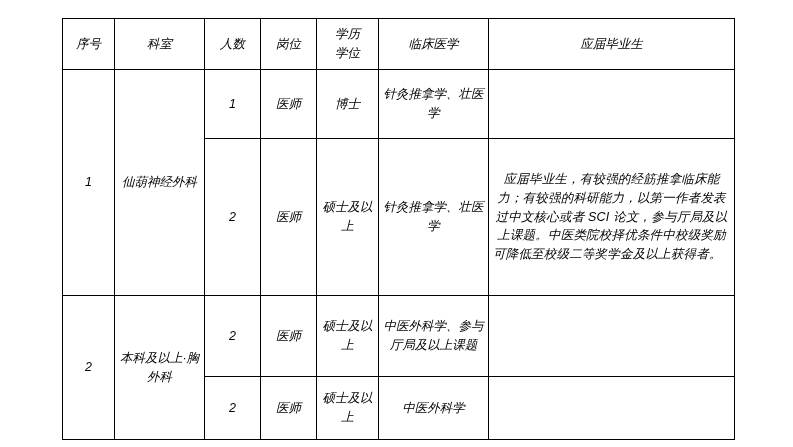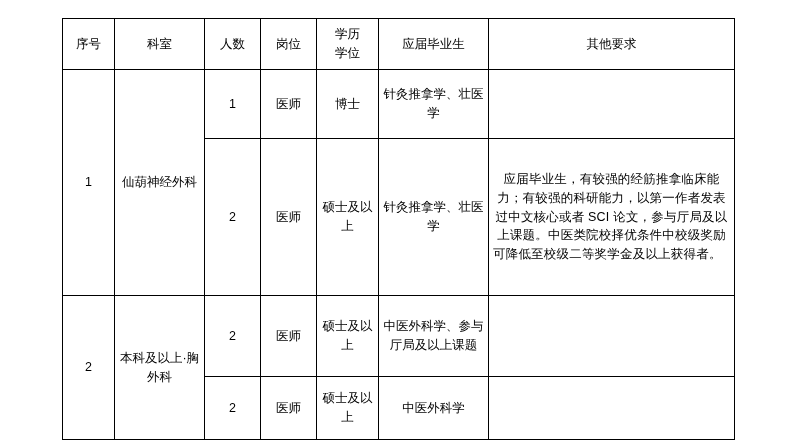--- a/index.html
+++ b/index.html
@@ -12,20 +12,21 @@
     height: 447px;
     font-family: "Liberation Sans", sans-serif;
     color: #000000;
     overflow: hidden;
   }
   .page {
     position: relative;
     width: 793px;
     height: 447px;
     box-sizing: border-box;
+    font-style: italic;
   }
   .table-wrap {
     position: absolute;
     left: 62px;
     top: 18px;
     width: 672px;
   }
   table.recruit {
     border-collapse: collapse;
     width: 672px;
@@ -89,22 +90,22 @@
       <tbody>
         <tr class="row-h-head">
           <td class="head">序号</td>
           <td class="head">科室</td>
           <td class="head">人数</td>
           <td class="head">岗位</td>
           <td class="head">
             <div>学历</div>
             <div>学位</div>
           </td>
+          <td class="head">临床医学</td>
           <td class="head">应届毕业生</td>
-          <td class="head">其他要求</td>
         </tr>
 
         <tr class="row-h-1">
           <td rowspan="2">1</td>
           <td rowspan="2" class="dept-cell">仙葫神经外科</td>
           <td>1</td>
           <td>医师</td>
           <td>博士</td>
           <td class="two-line">针灸推拿学、壮医学</td>
           <td></td>

